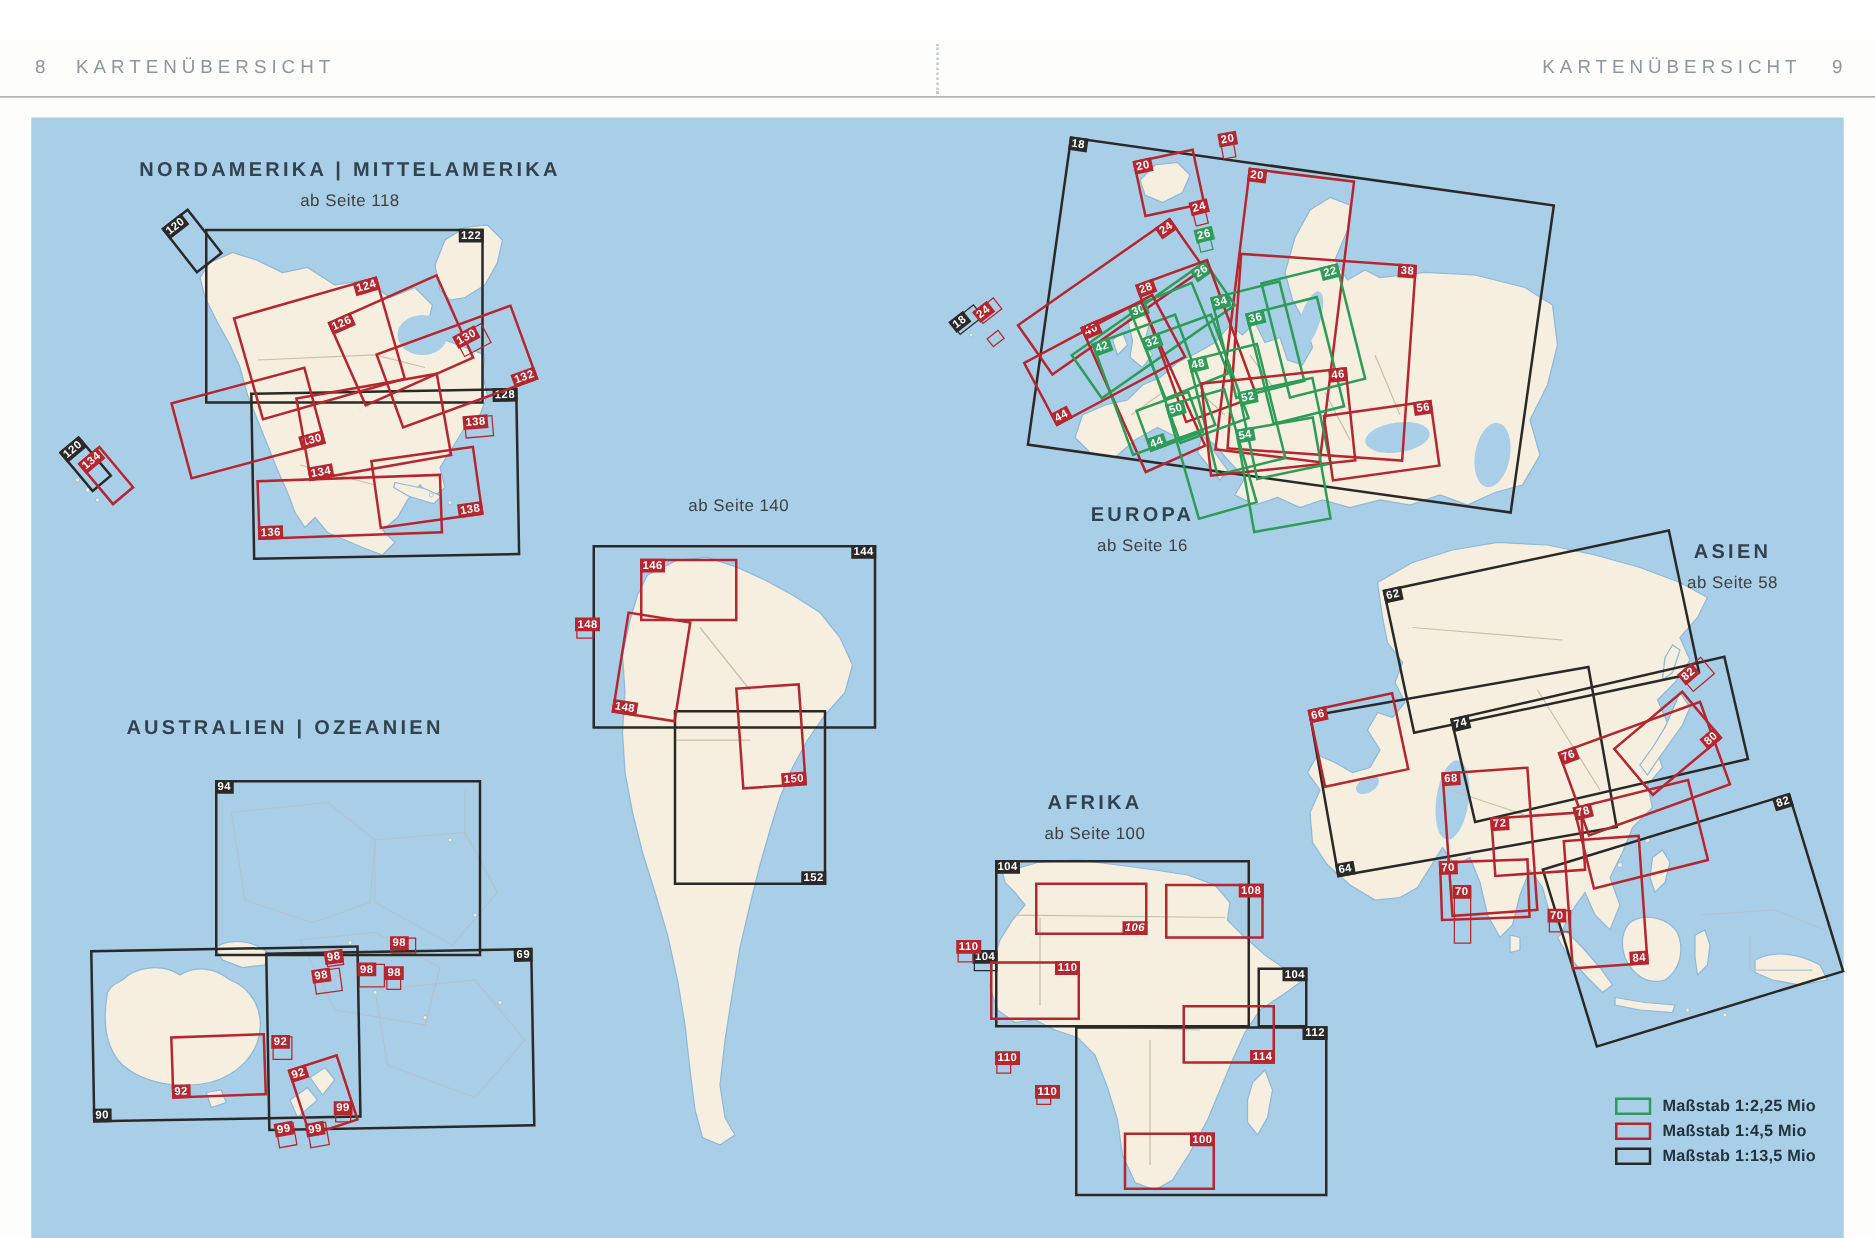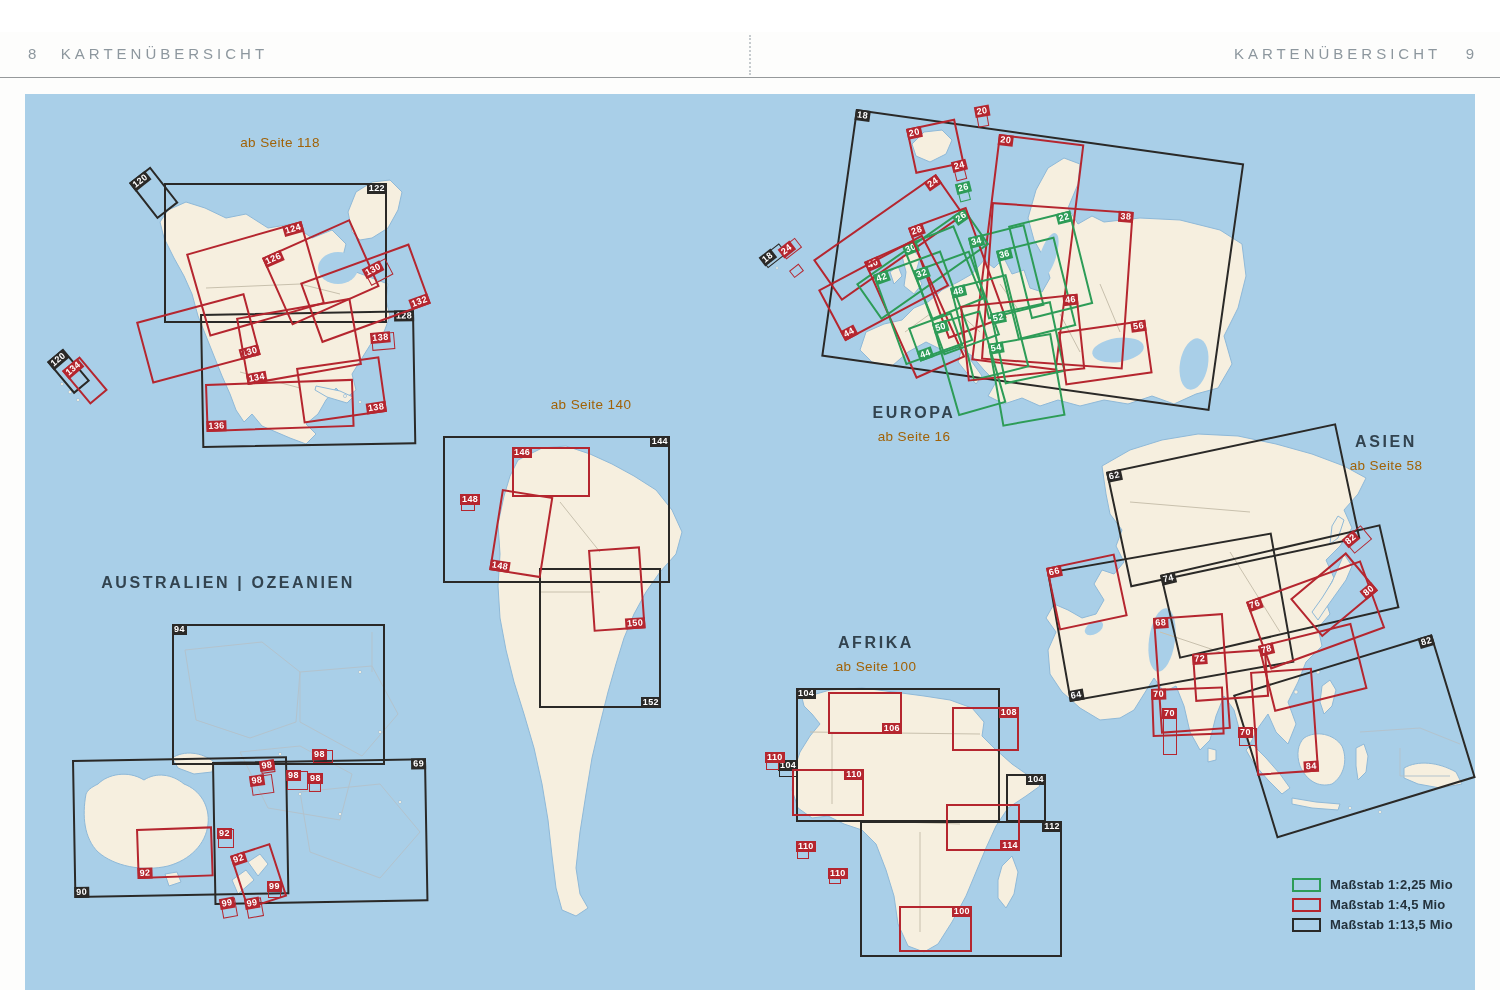--- a/index.html
+++ b/index.html
@@ -27,21 +27,21 @@
   .g-red{background:#b5262f;}
   .g-green{background:#2d9c57;}
   .g-black{background:#2a2927;}
   .p-tl{left:-2px;top:-2px;}
   .p-tr{right:-2px;top:-2px;}
   .p-bl{left:-2px;bottom:-2px;}
   .p-br{right:-2px;bottom:-2px;}
   
   .region{position:absolute;text-align:center;transform:translateX(-50%);width:420px;}
   .region .t{font-size:16px;font-weight:bold;color:#32434f;letter-spacing:2.6px;}
-  .region .s{font-size:13.5px;color:#a16207;margin-top:7px;letter-spacing:.4px;}
+  .region .s{font-size:13.5px;color:#404040;margin-top:7px;letter-spacing:.4px;}
   
   .legend{position:absolute;left:1292px;top:845px;}
   .lrow{display:flex;align-items:center;margin-bottom:5px;}
   .lsw{width:25px;height:10px;border:2px solid;margin-right:9px;}
   .lsw-green{border-color:#2d9c57;}
   .lsw-red{border-color:#b5262f;}
   .lsw-black{border-color:#2a2927;}
   .ltx{font-size:13px;font-weight:bold;color:#24323c;letter-spacing:.2px;}
 </style>
 </head>
@@ -187,21 +187,21 @@
       </div>
       <div class="mrect b-red" style="left: 205px; top: 352px; width: 148px; height: 48px; transform: rotate(-2deg);">
         <span class="chip g-red p-bl">136</span>
       </div>
       <div class="mrect b-red tiny" style="left: 371px; top: 302px; width: 23px; height: 17px; transform: rotate(-5deg);">
         <span class="chip g-red p-tl">138</span>
       </div>
       <div class="mrect b-red" style="left: 296px; top: 336px; width: 84px; height: 56px; transform: rotate(-8deg);">
         <span class="chip g-red p-br">138</span>
       </div>
-      <div class="mrect b-black" style="left: 443px; top: 404px; width: 227px; height: 147px; transform: rotate(0deg);">
+      <div class="mrect b-black" style="left: 474px; top: 404px; width: 227px; height: 147px; transform: rotate(0deg);">
         <span class="chip g-black p-tr">144</span>
       </div>
       <div class="mrect b-black" style="left: 539px; top: 536px; width: 122px; height: 140px; transform: rotate(0deg);">
         <span class="chip g-black p-br">152</span>
       </div>
       <div class="mrect b-red" style="left: 512px; top: 415px; width: 78px; height: 50px; transform: rotate(0deg);">
         <span class="chip g-red p-tl">146</span>
       </div>
       <div class="mrect b-red tiny" style="left: 461px; top: 463px; width: 14px; height: 16px; transform: rotate(0deg);">
         <span class="chip g-red p-tl">148</span>
@@ -386,24 +386,24 @@
       </div>
       <div class="mrect b-black tiny" style="left: 779px; top: 729px; width: 19px; height: 16px; transform: rotate(0deg);">
         <span class="chip g-black p-tl">104</span>
       </div>
       <div class="mrect b-black" style="left: 1006px; top: 742px; width: 40px; height: 48px; transform: rotate(0deg);">
         <span class="chip g-black p-tr">104</span>
       </div>
       <div class="mrect b-black" style="left: 860px; top: 789px; width: 202px; height: 136px; transform: rotate(0deg);">
         <span class="chip g-black p-tr">112</span>
       </div>
-      <div class="mrect b-red" style="left: 828px; top: 660px; width: 74px; height: 42px; transform: rotate(0deg);">
+      <div class="mrect b-red" style="left: 828px; top: 674px; width: 90px; height: 42px; transform: rotate(0deg); font-style: italic;">
         <span class="chip g-red p-br">106</span>
       </div>
-      <div class="mrect b-red" style="left: 952px; top: 675px; width: 67px; height: 44px; transform: rotate(0deg);">
+      <div class="mrect b-red" style="left: 932px; top: 675px; width: 79px; height: 44px; transform: rotate(0deg);">
         <span class="chip g-red p-tr">108</span>
       </div>
       <div class="mrect b-red tiny" style="left: 766px; top: 721px; width: 13px; height: 17px; transform: rotate(0deg);">
         <span class="chip g-red p-tl">110</span>
       </div>
       <div class="mrect b-red" style="left: 792px; top: 737px; width: 72px; height: 47px; transform: rotate(0deg);">
         <span class="chip g-red p-tr">110</span>
       </div>
       <div class="mrect b-red tiny" style="left: 797px; top: 810px; width: 12px; height: 17px; transform: rotate(0deg);">
         <span class="chip g-red p-tl">110</span>
@@ -414,20 +414,21 @@
       <div class="mrect b-red" style="left: 946px; top: 772px; width: 74px; height: 47px; transform: rotate(0deg);">
         <span class="chip g-red p-br">114</span>
       </div>
       <div class="mrect b-red" style="left: 899px; top: 874px; width: 73px; height: 46px; transform: rotate(0deg);">
         <span class="chip g-red p-tr">100</span>
       </div>
     </div>
 
   <div id="titles-layer">
       <div class="region" style="left: 280px; top: 96px;">
+        <div class="t">NORDAMERIKA | MITTELAMERIKA</div>
         <div class="s">ab Seite 118</div>
       </div>
       <div class="region" style="left: 591px; top: 358px;">
         <div class="s">ab Seite 140</div>
       </div>
       <div class="region" style="left: 228px; top: 542px;">
         <div class="t">AUSTRALIEN | OZEANIEN</div>
       </div>
       <div class="region" style="left: 914px; top: 372px;">
         <div class="t">EUROPA</div>

